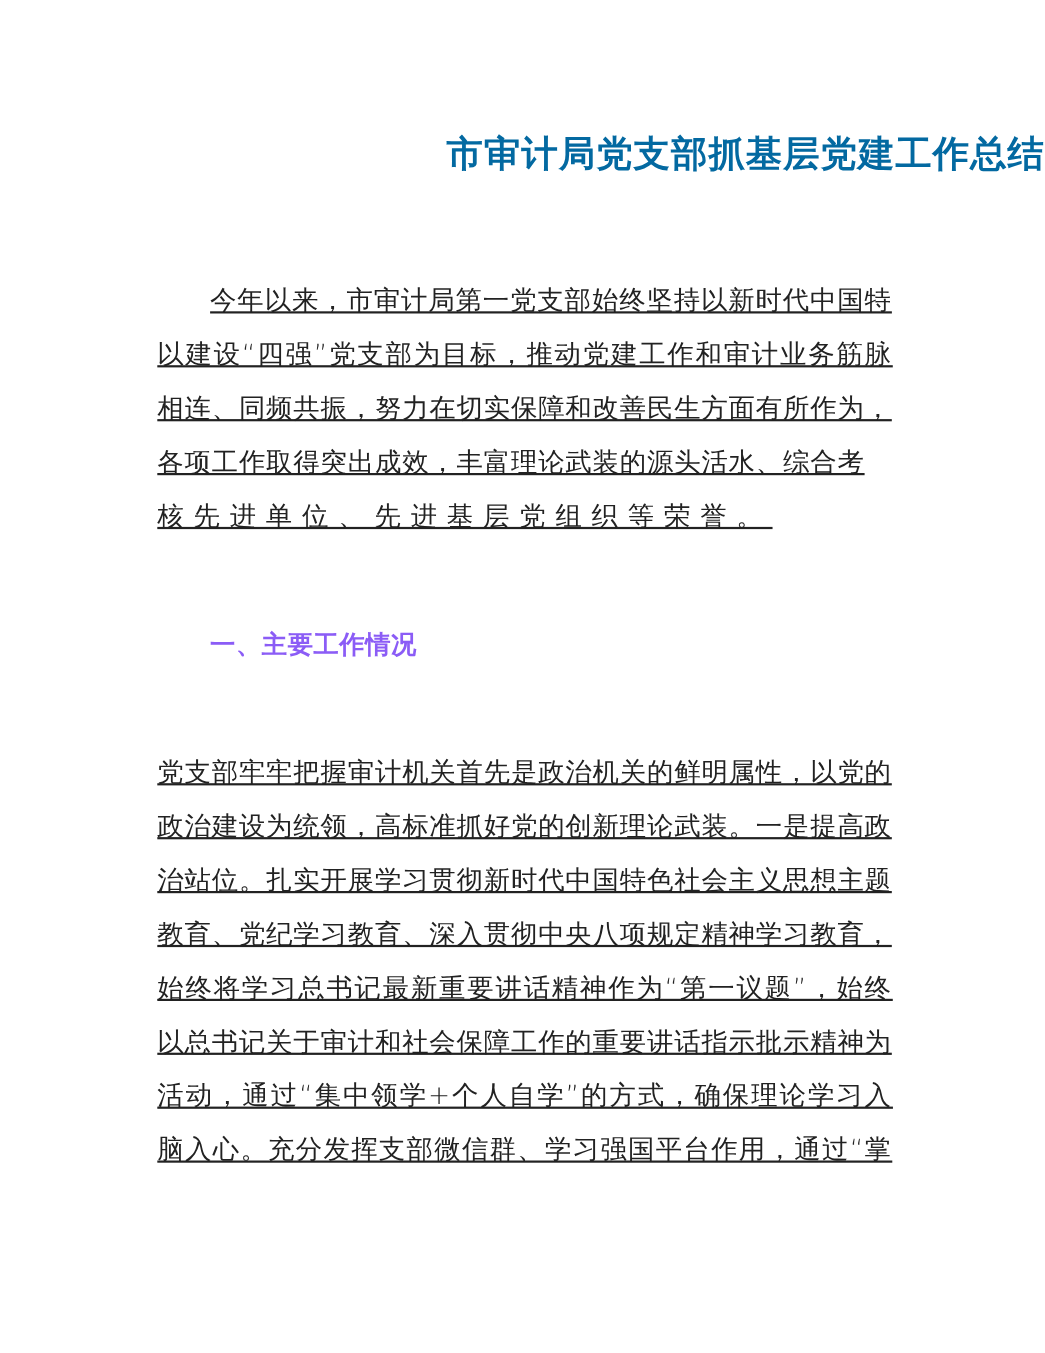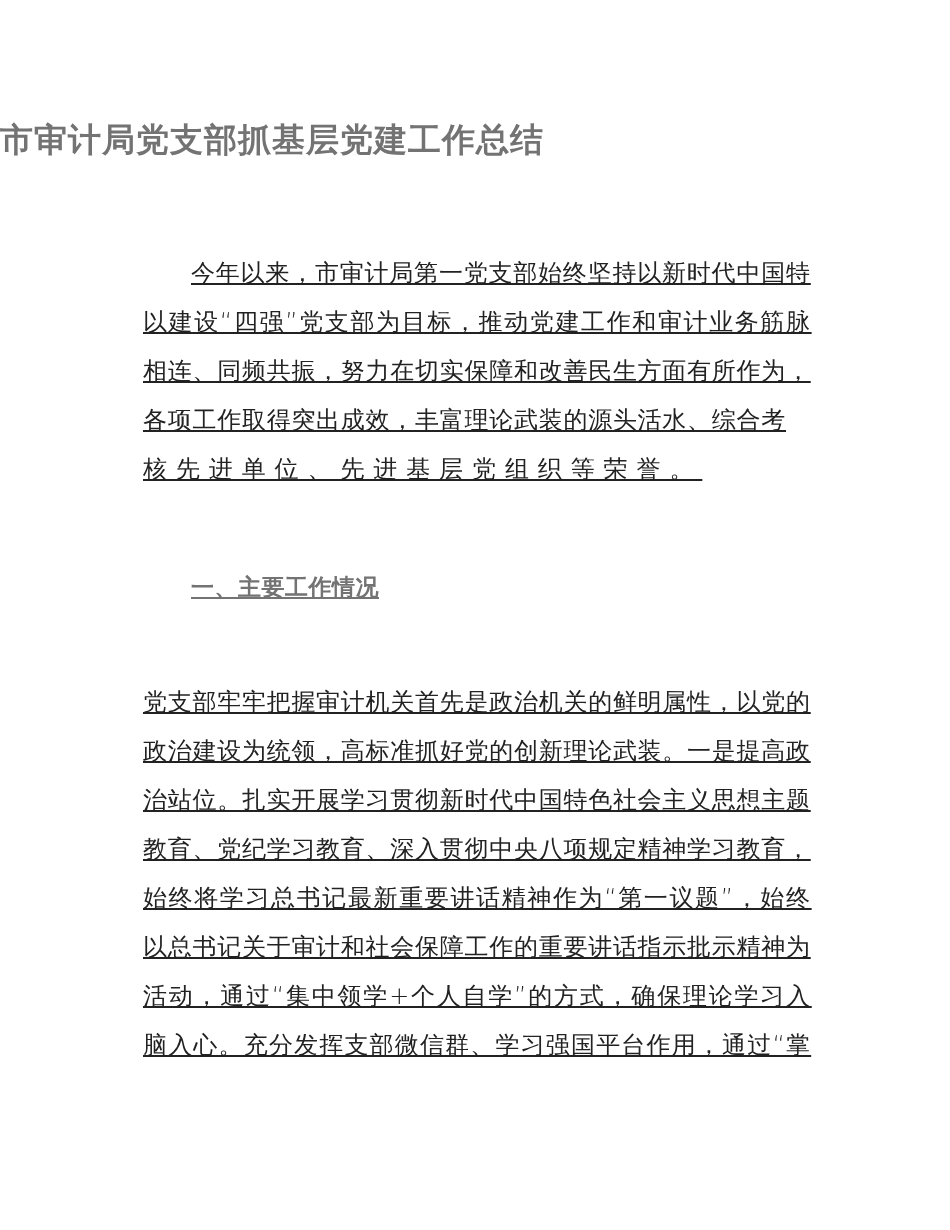--- a/index.html
+++ b/index.html
@@ -19,27 +19,27 @@
       left: 0; top: 0;
       width: 950px;
       height: 1230px;
       background: #ffffff;
     }
     .title {
       position: absolute;
       left: 0;
       top: 118px;
       width: 950px;
-      text-align: left;
+      text-align: right;
       font-family: "DejaVu Sans", sans-serif;
       font-weight: bold;
       font-size: 33px;
       line-height: 44px;
       letter-spacing: 1px;
-      color: #737373;
+      color: #0369a1;
     }
     .body-block {
       position: absolute;
       left: 143px;
       width: 667px;
     }
     .line {
       display: block;
       height: 49px;
       line-height: 49px;
@@ -58,23 +58,22 @@
     }
     .line.indent {
       padding-left: 48px;
     }
     .heading {
       position: absolute;
       font-family: "DejaVu Sans", sans-serif;
       font-weight: bold;
       font-size: 23px;
       line-height: 49px;
-      color: #737373;
+      color: #8b5cf6;
       white-space: nowrap;
-      text-decoration: underline;
     }
     .h1 {
       left: 191px;
       top: 563px;
       letter-spacing: 0.5px;
     }
     .h2 {
       left: 178px;
       top: 628px;
       letter-spacing: 0.3px;

